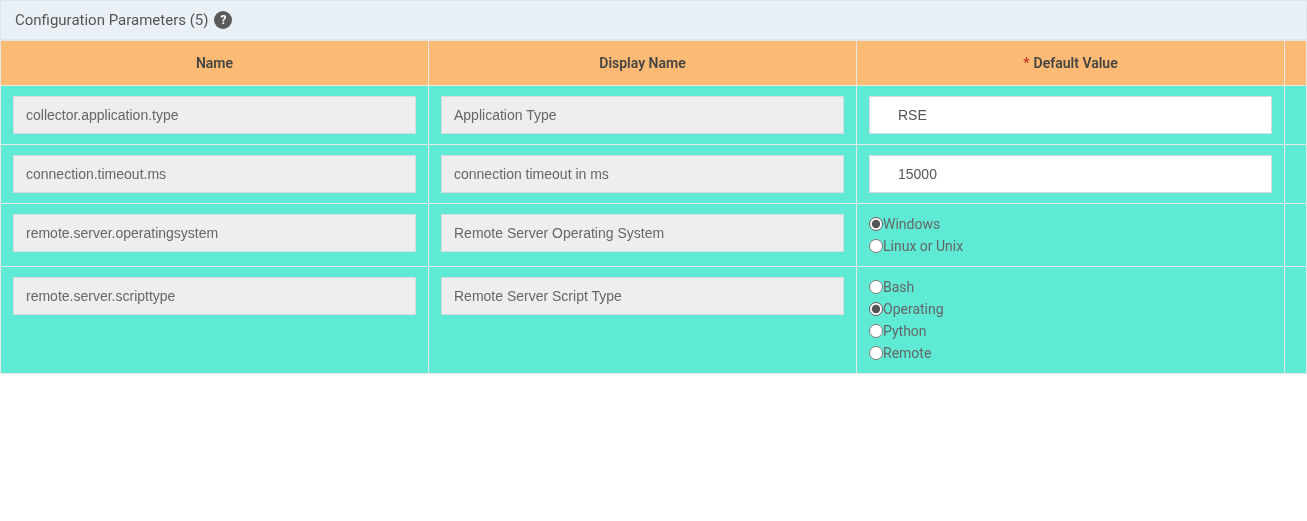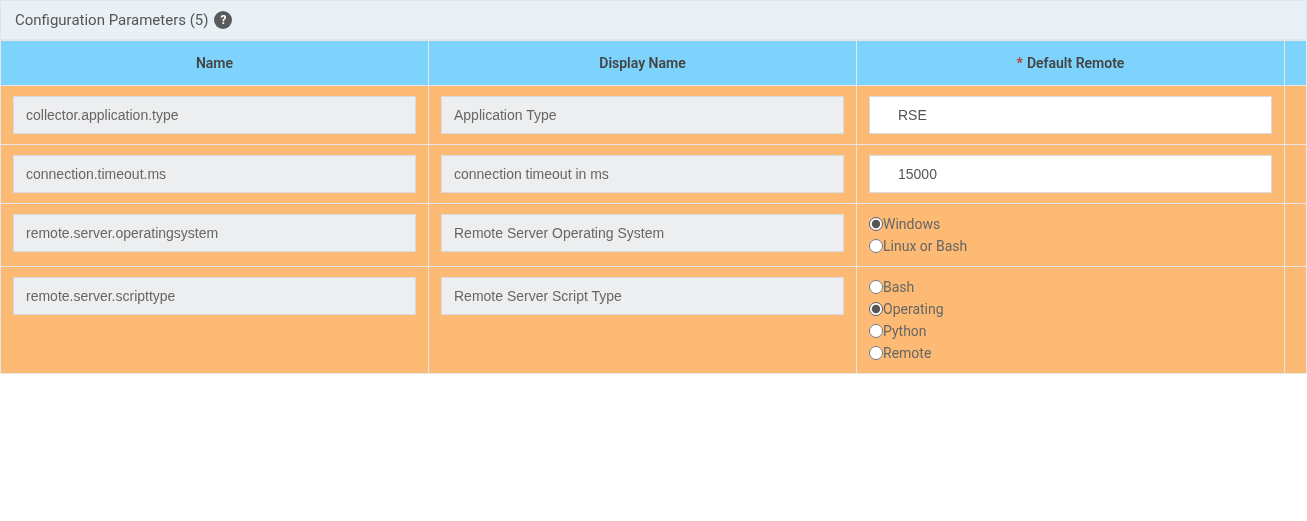--- a/index.html
+++ b/index.html
@@ -30,37 +30,37 @@
     color: #fff;
     font-size: 12px;
     font-weight: bold;
   }
   table.config-table {
     width: 100%;
     border-collapse: collapse;
     table-layout: fixed;
   }
   table.config-table th {
-    background: #7dd3fc;
+    background: #fdba74;
     border: 1px solid #e6e6e6;
     padding: 14px 10px;
     font-weight: 600;
     color: #444;
     text-align: center;
     font-size: 14px;
   }
   table.config-table th.col-action {
     width: 22px;
     padding: 0;
   }
   table.config-table td {
     border: 1px solid #e6e6e6;
     padding: 10px 12px;
     vertical-align: top;
-    background: #fdba74;
+    background: #5eead4;
   }
   table.config-table td.col-action {
     padding: 0;
     width: 22px;
   }
   .req-asterisk {
     color: #c0392b;
     margin-right: 4px;
   }
   .ro-input {
@@ -106,21 +106,21 @@
   <span>Configuration Parameters (5)</span>
   <span class="help-icon">?</span>
 </div>
 
 <table class="config-table">
   <thead>
     <tr>
       <th>Name</th>
       <th>Display Name</th>
       <th>
-        <span class="req-asterisk">*</span><span>Default Remote</span>
+        <span class="req-asterisk">*</span><span>Default Value</span>
       </th>
       <th class="col-action"></th>
     </tr>
   </thead>
   <tbody id="rows-body">
   <tr>
         <td><input type="text" class="ro-input" readonly="" value="collector.application.type" style=""></td>
         <td><input type="text" class="ro-input" readonly="" value="Application Type" style=""></td>
         <td><input type="text" class="rw-input" value="RSE" style=""></td>
         <td class="col-action"></td>
@@ -135,21 +135,21 @@
         <td><input type="text" class="ro-input" readonly="" value="remote.server.operatingsystem" style=""></td>
         <td><input type="text" class="ro-input" readonly="" value="Remote Server Operating System" style=""></td>
         <td>
           <div class="radio-group">
             <label class="radio-option">
               <input type="radio" name="row-2-radio" checked="" style="">
               <span>Windows</span>
             </label>
             <label class="radio-option">
               <input type="radio" name="row-2-radio" style="">
-              <span>Linux or Bash</span>
+              <span>Linux or Unix</span>
             </label>
           </div>
         </td>
         <td class="col-action"></td>
       </tr>
       <tr>
         <td><input type="text" class="ro-input" readonly="" value="remote.server.scripttype" style=""></td>
         <td><input type="text" class="ro-input" readonly="" value="Remote Server Script Type" style=""></td>
         <td>
           <div class="radio-group">

